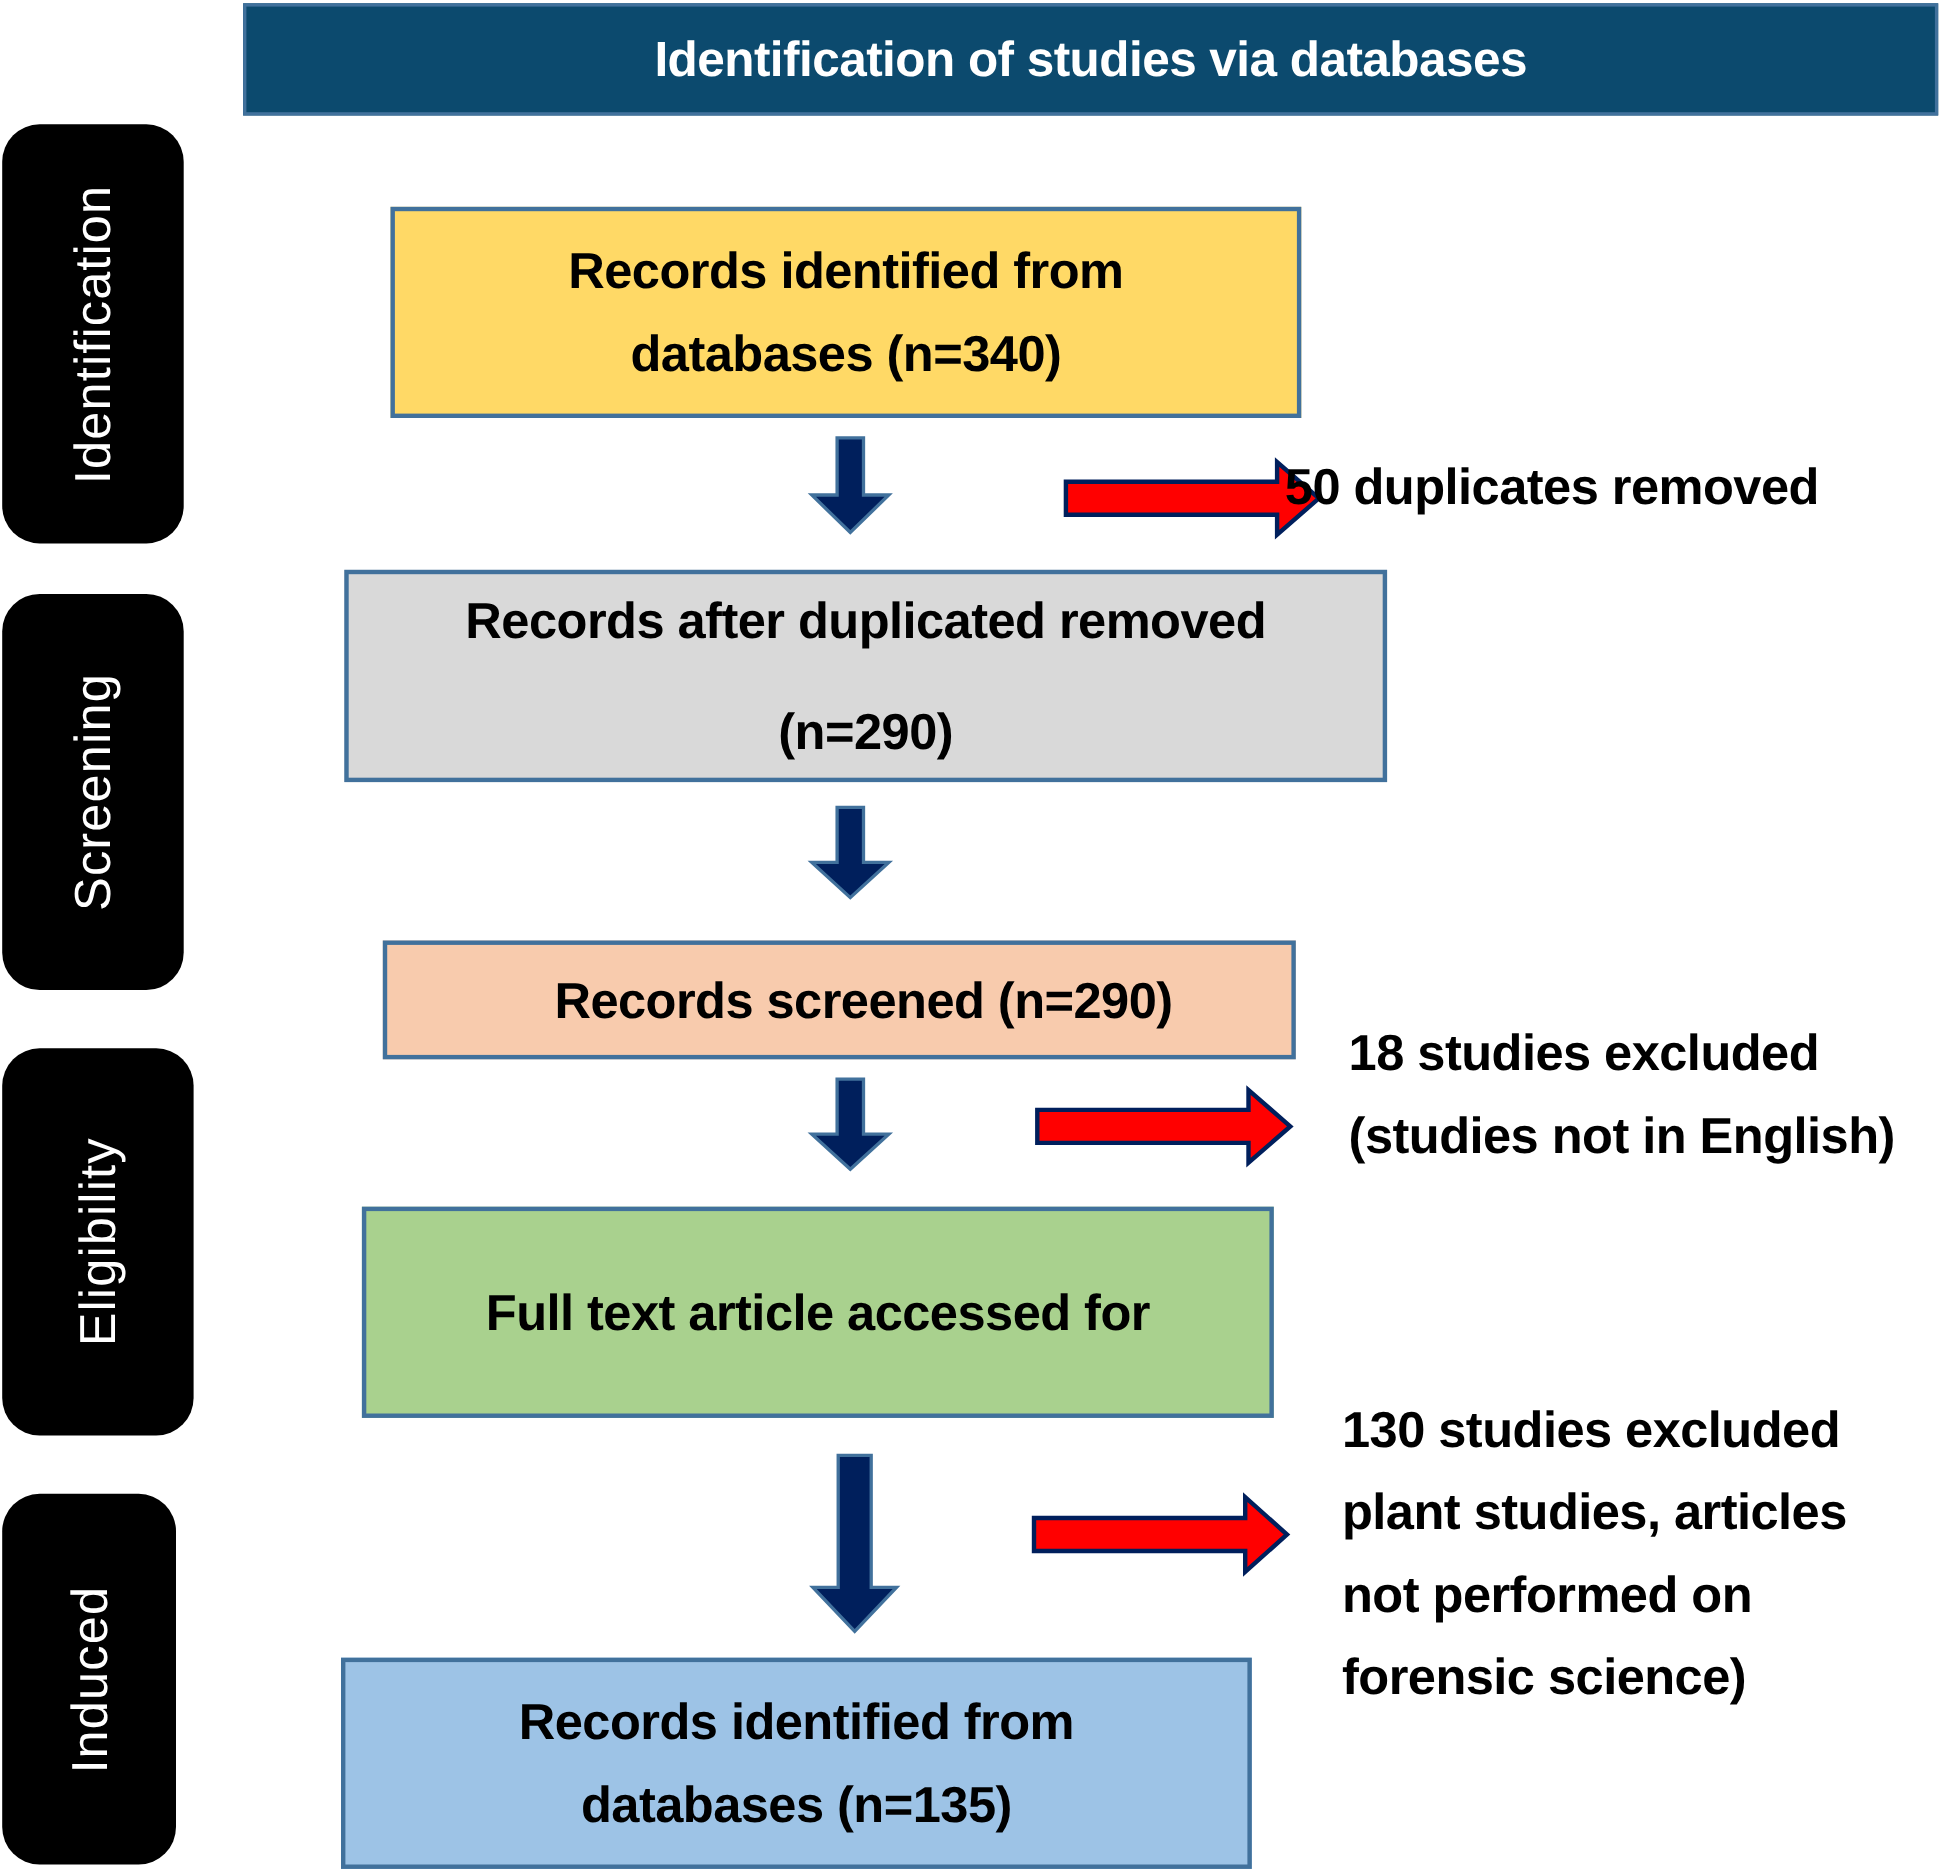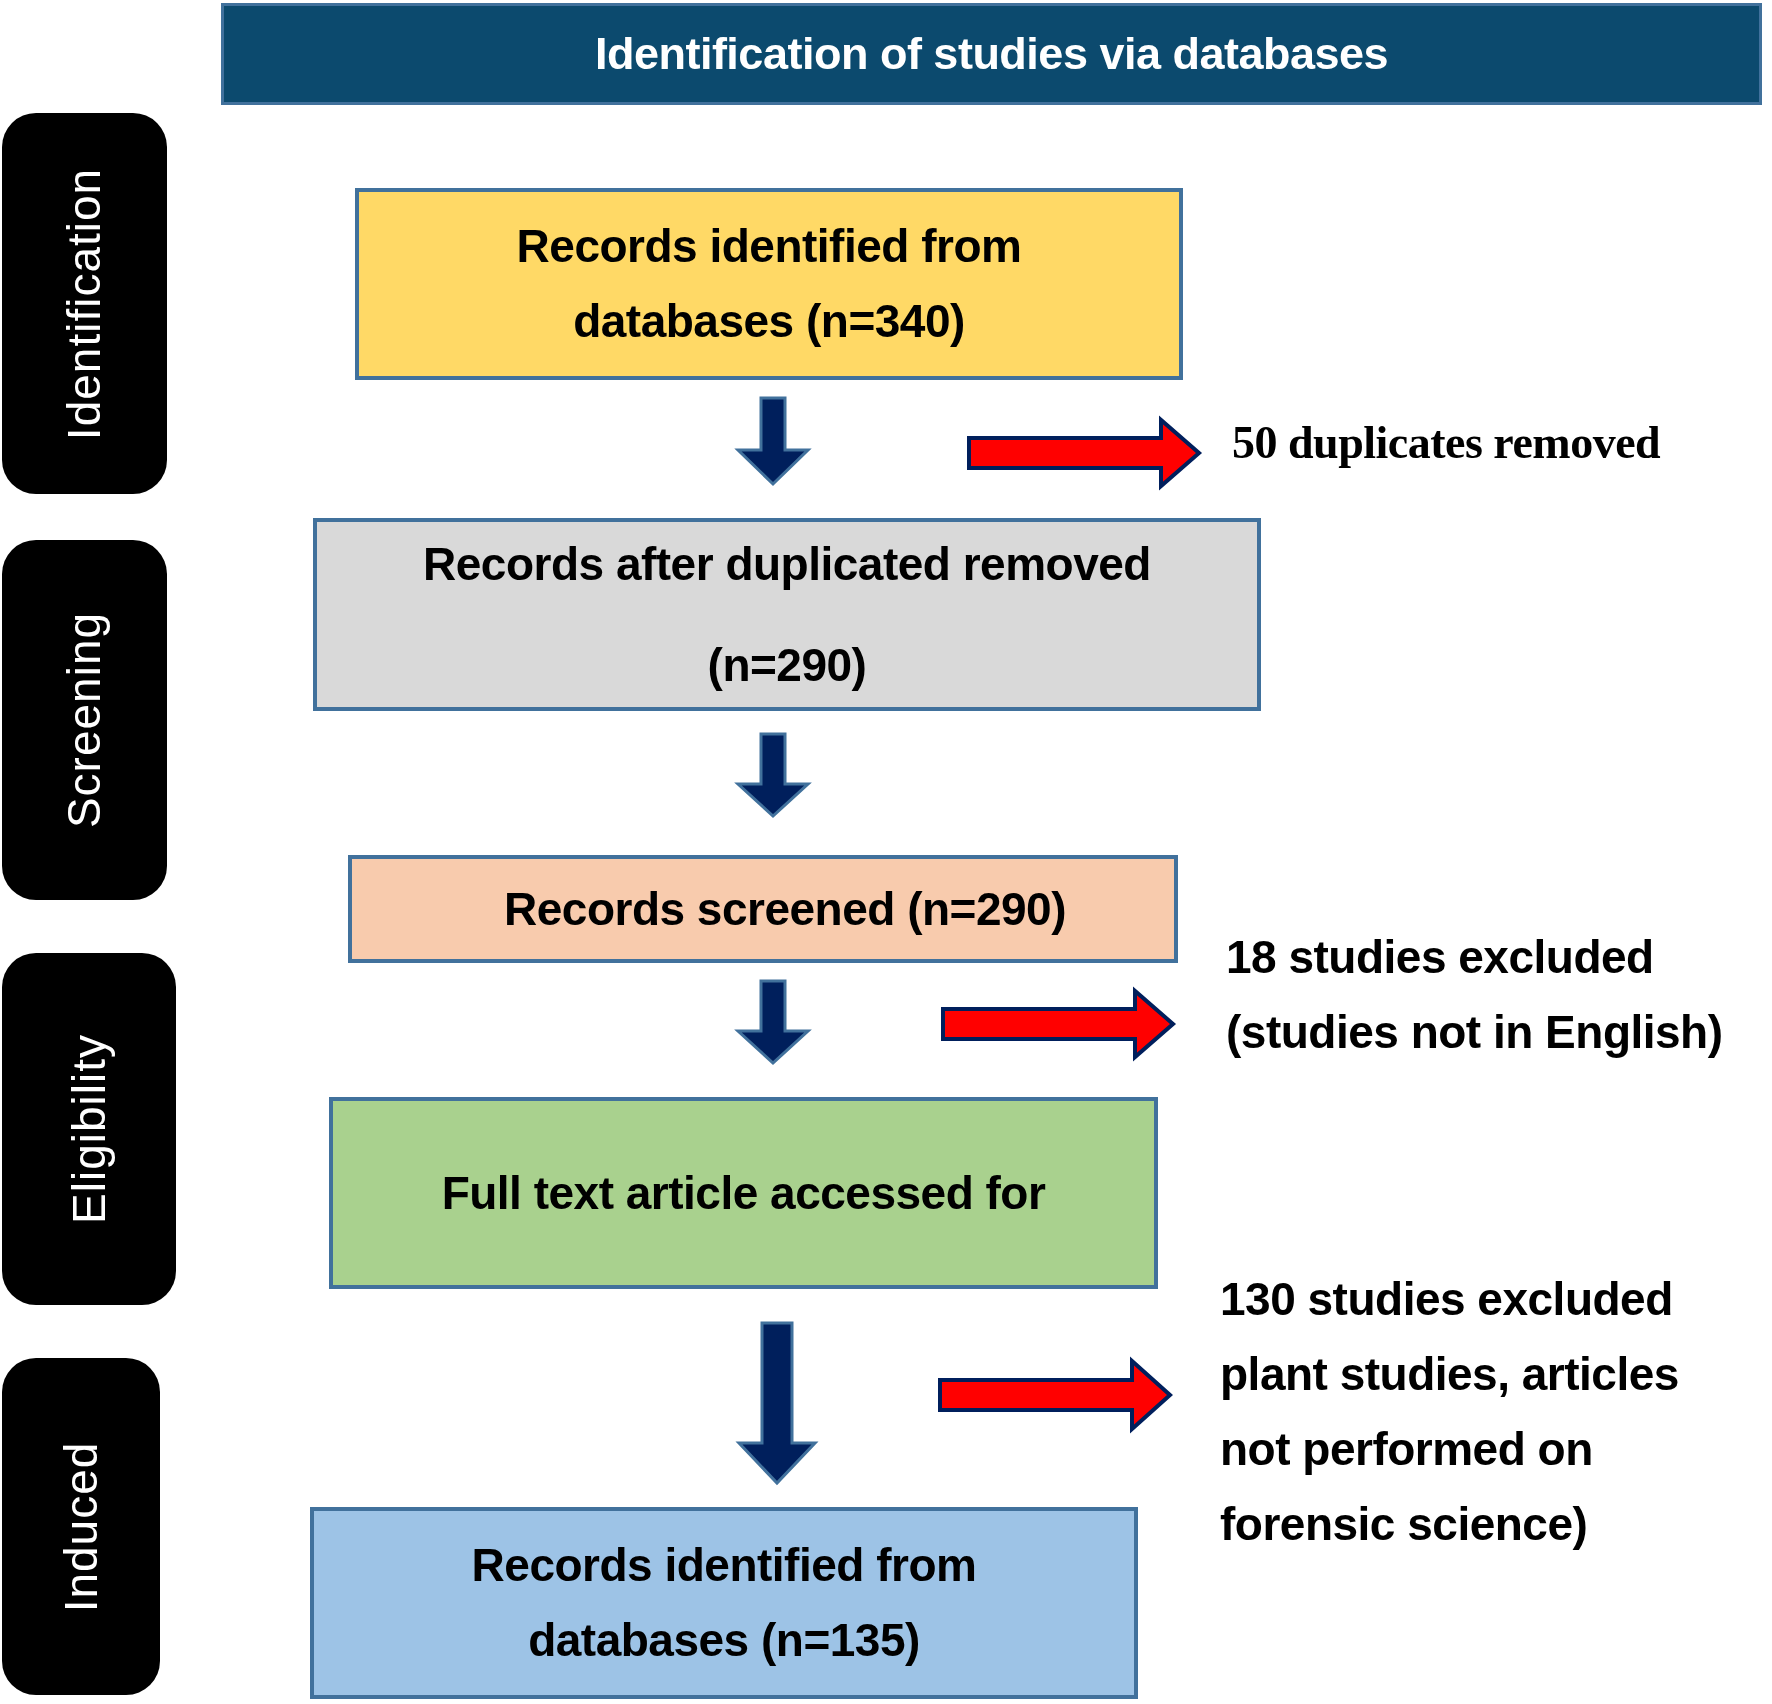--- a/index.html
+++ b/index.html
@@ -78,21 +78,21 @@
 <svg class="arrow" style="left:967px; top:418px;" width="236" height="70">
   <polygon points="2,20 194,20 194,2 232,35 194,68 194,50 2,50" fill="#ff0000" stroke="#001f5c" stroke-width="4"></polygon>
 </svg>
 <svg class="arrow" style="left:941px; top:989px;" width="236" height="70">
   <polygon points="2,20 194,20 194,2 232,35 194,68 194,50 2,50" fill="#ff0000" stroke="#001f5c" stroke-width="4"></polygon>
 </svg>
 <svg class="arrow" style="left:938px; top:1359px;" width="236" height="72">
   <polygon points="2,21 194,21 194,2 232,36 194,70 194,51 2,51" fill="#ff0000" stroke="#001f5c" stroke-width="4"></polygon>
 </svg>
 
-<div class="abs note" style="left:1232px; top:405px;font-family:Liberation Serif, serif;">
+<div class="abs note" style="left:1168px; top:405px;">
   <div>50 duplicates removed</div>
 </div>
 <div class="abs note" style="left:1226px; top:920px;">
   <div>18 studies excluded</div>
   <div>(studies not in English)</div>
 </div>
 <div class="abs note" style="left:1220px; top:1262px;">
   <div>130 studies excluded</div>
   <div>plant studies, articles</div>
   <div>not performed on</div>

